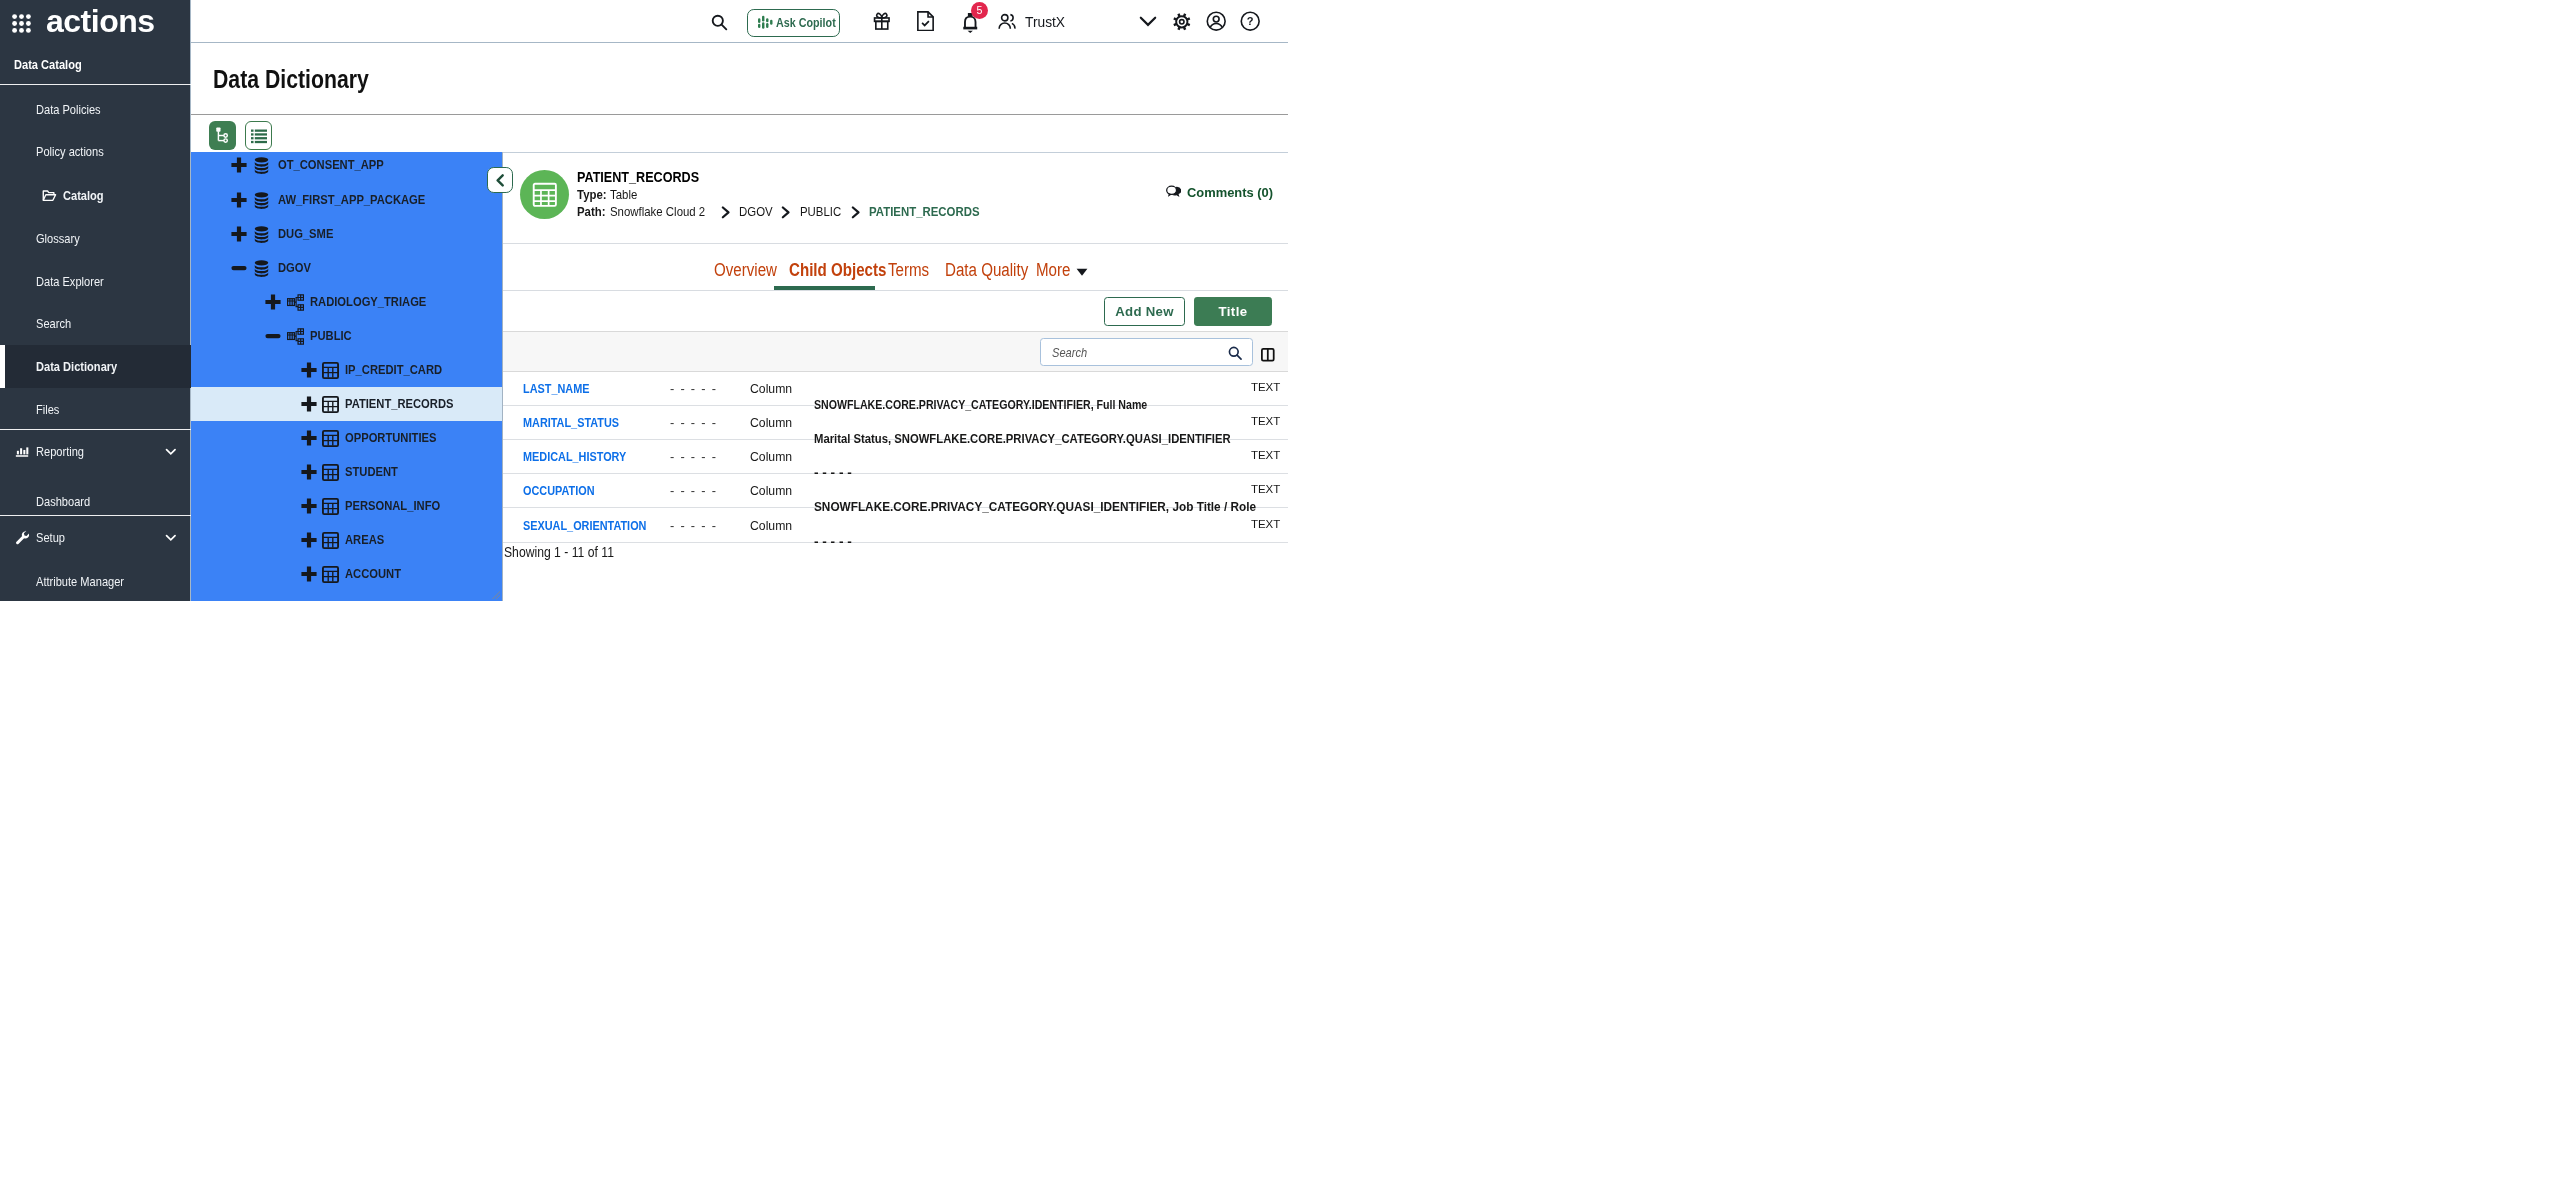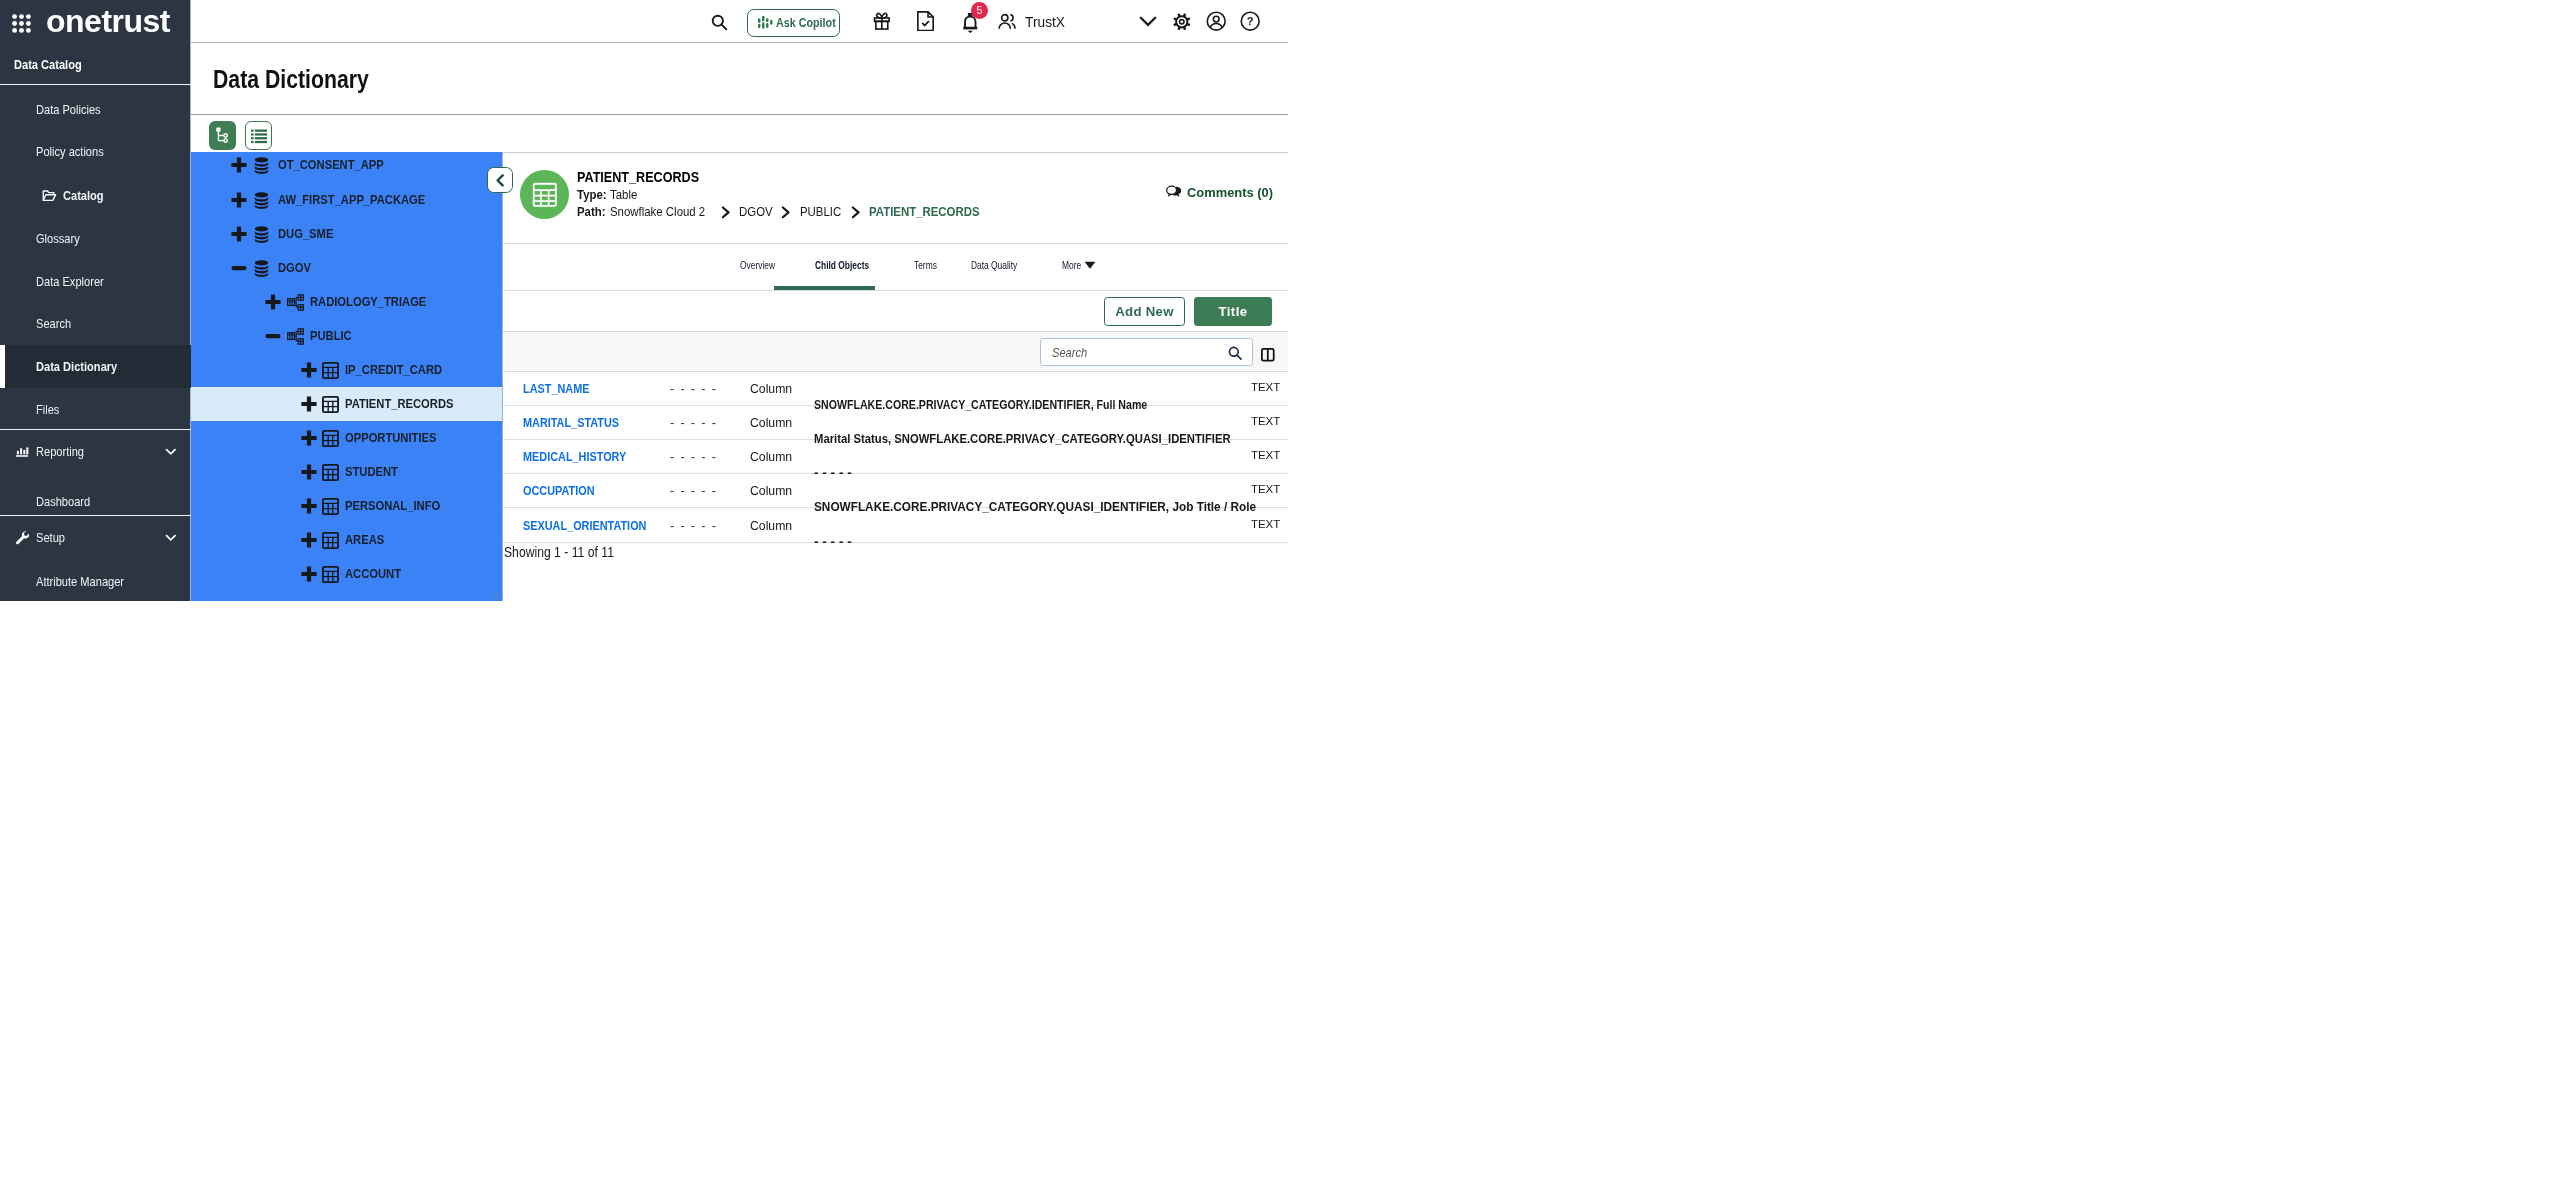--- a/index.html
+++ b/index.html
@@ -35,21 +35,21 @@
 
 #collapse { position:absolute; left:487px; top:167px; width:26.4px; height:26.4px; background:#fff; border:1.3px solid #2d6a4f; border-radius:6.8px; z-index:5; display:flex; align-items:center; justify-content:center; }
 #circle { position:absolute; left:520px; top:170px; width:49px; height:49px; border-radius:50%; background:#5cb556; display:flex; align-items:center; justify-content:center; }
 #d-title { position:absolute; left:577px; top:168px; font-size:15px; font-weight:bold; color:#000; }
 .dline { position:absolute; font-size:13.6px; color:#181818; }
 #comments { position:absolute; left:1166px; top:185px; font-size:13.6px; }
 #comments .c-txt { color:#14532d; font-weight:bold; }
 #comments .nx { transform:scaleX(0.95); }
 #d-div1 { position:absolute; left:503px; top:243px; width:785px; border-top:0.9px solid #d8dce1; }
 
-.tab { position:absolute; top:260px; font-size:10px; color:#0f172a;margin-left:26px; }
+.tab { position:absolute; top:260px; font-size:18px; color:#c2410c; }
 #tab-underline { position:absolute; left:774px; top:286px; width:101px; height:3.8px; background:#2d6a4f; }
 #d-div2 { position:absolute; left:503px; top:290px; width:785px; border-top:0.9px solid #d8dce1; }
 
 #btn-addnew { position:absolute; left:1104px; top:297px; width:81px; height:29px; background:#fff; border:1.3px solid #2d6a4f; border-radius:3.4px; color:#2d6a4f; font-weight:bold; font-size:13.2px; display:flex; align-items:center; justify-content:center; }
 #btn-export { position:absolute; left:1194px; top:297px; width:78px; height:29px; background:#3c7c54; border-radius:3.4px; color:#fff; font-weight:bold; font-size:13.2px; display:flex; align-items:center; justify-content:center; }
 
 #searchband { position:absolute; left:503px; top:331px; width:785px; height:41px; background:#f7f7f7; border-top:0.9px solid #d9d9d9; border-bottom:0.9px solid #d9d9d9; }
 #searchbox { position:absolute; left:1040px; top:338px; width:213px; height:28px; background:#fff; border:0.9px solid #a8c1dc; border-radius:3.4px; }
 #searchbox .ph { position:absolute; left:11px; top:6px; font-size:13.2px; color:#555; font-style:italic; }
 #colico { position:absolute; left:1261px; top:348px; width:13.6px; height:13.6px; }
@@ -74,21 +74,21 @@
         <circle cx="11" cy="3" r="2.8"></circle>
         <circle cx="19" cy="3" r="2.8"></circle>
       <circle cx="3" cy="11" r="2.8"></circle>
         <circle cx="11" cy="11" r="2.8"></circle>
         <circle cx="19" cy="11" r="2.8"></circle>
       <circle cx="3" cy="19" r="2.8"></circle>
         <circle cx="11" cy="19" r="2.8"></circle>
         <circle cx="19" cy="19" r="2.8"></circle>
     </g>
   </svg>
-  <div class="abs" style="left:46px;top:3.4px;color:#fff;font-size:32px;font-weight:bold;"><span style="letter-spacing:-0.5px">onetrust</span></div>
+  <div class="abs" style="left:46px;top:3.4px;color:#fff;font-size:32px;font-weight:bold;"><span style="letter-spacing:-0.5px">actions</span></div>
   <div class="sb-item" style="top:43px;font-weight:bold;color:#fff;">
       <span style="margin-left:13.6px"><span class="nx">Data Catalog</span></span>
     </div>
   <div class="sb-div" style="top:84px"></div>
   <div class="sb-item" style="top:88px">
       <span class="txt nx">Data Policies</span>
     </div>
   <div class="sb-item" style="top:130px">
       <span class="txt nx">Policy actions</span>
     </div>

